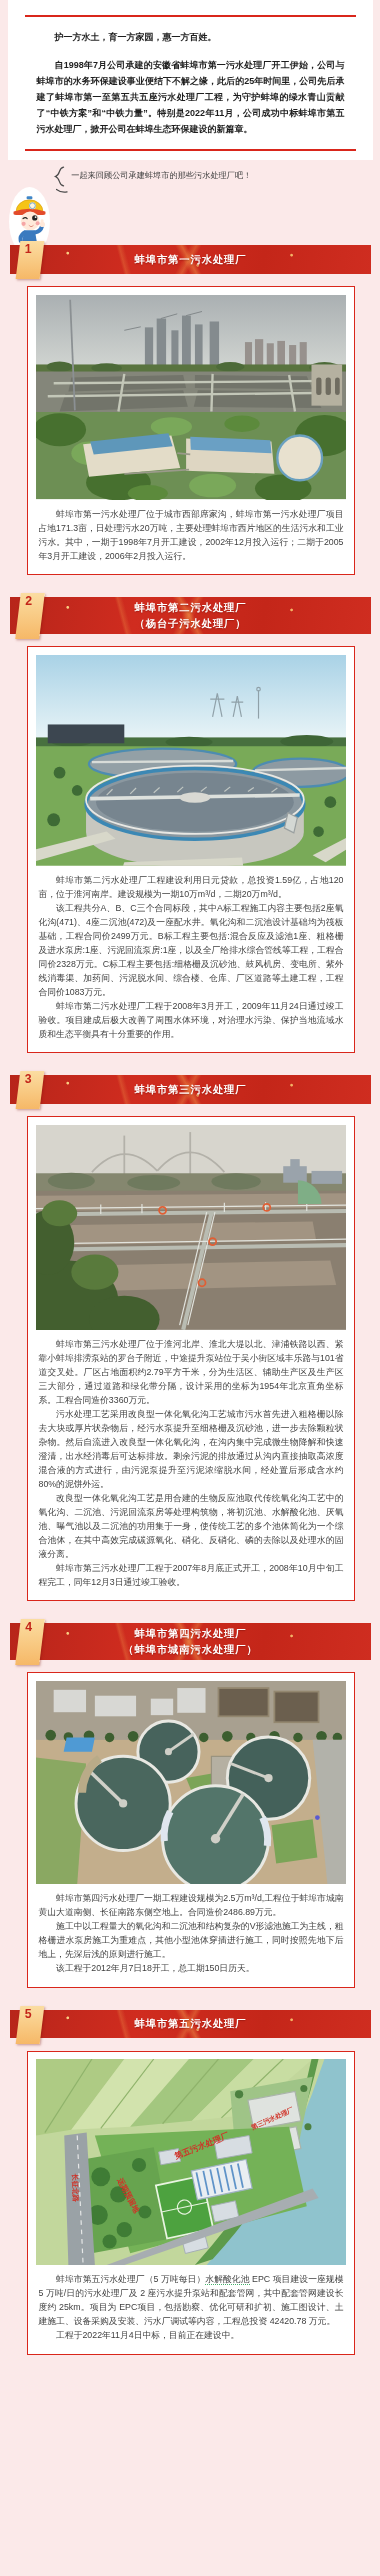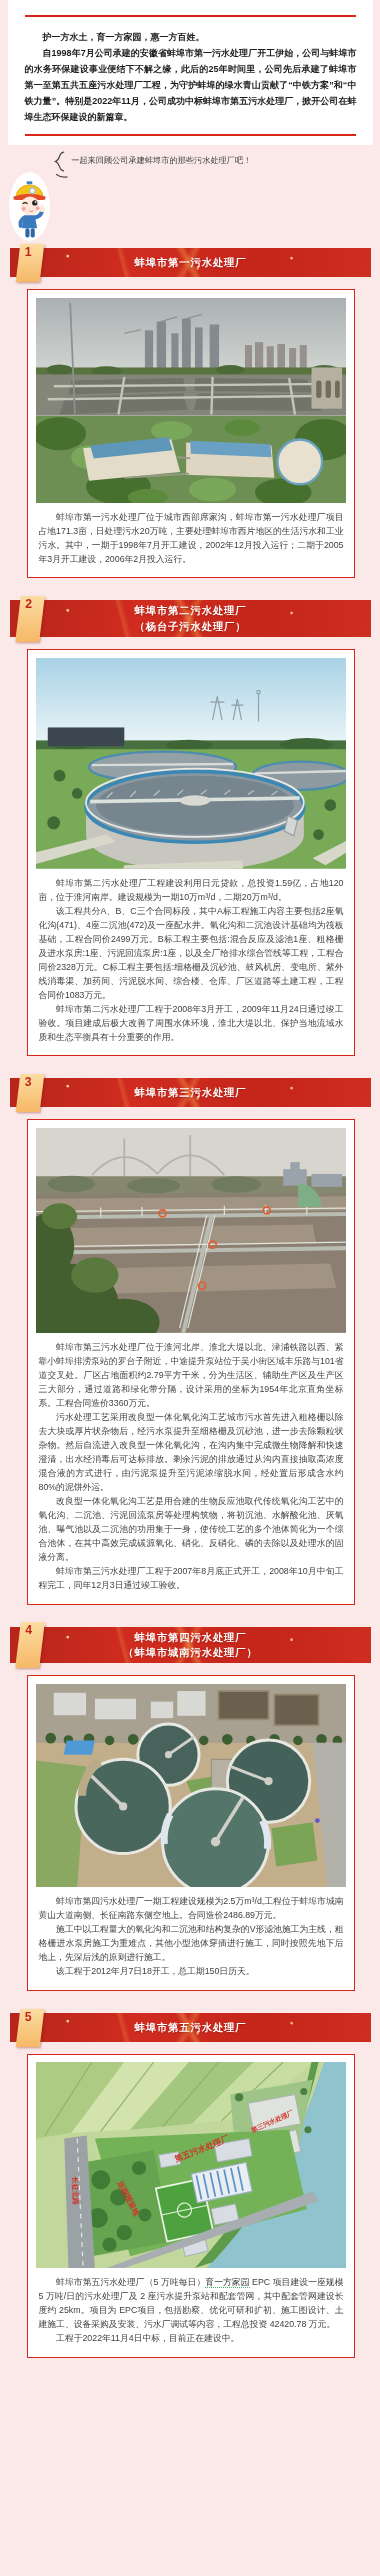--- a/index.html
+++ b/index.html
@@ -14,31 +14,31 @@
   
   .intro-card{
     background:#ffffff;
     margin:0 8.2px;
     padding:15.3px 16.4px 9.4px;
   }
   .rule{height:1.8px;background:#d9261b;}
   .rule-top{margin-bottom:11.7px;}
   .rule-bottom{margin-top:9.4px;}
   .intro-p{
-    margin:0;
+    margin:12px;
     font-size:9px;
     line-height:16px;
     color:#1e1e1e;
     font-weight:600;
     text-align:justify;
     text-indent:2em;
   }
 
   
-  .callout{position:relative;height:103px;font-family:Liberation Mono, monospace;}
+  .callout{position:relative;height:85px;font-family:Liberation Mono, monospace;}
   .bubble{
     position:absolute;left:53px;top:5.9px;
     display:flex;align-items:flex-start;gap:2.9px;
   }
   .bubble-text{
     font-size:8.2px;color:#3c3c3c;font-weight:500;line-height:11.7px;
     padding-top:3.5px;
   }
   .mascot-wrap{position:absolute;left:8.8px;top:27px;}
 
@@ -318,21 +318,21 @@
         <circle cx="40" cy="200" r="10"></circle>
           <circle cx="70" cy="230" r="9"></circle>
           <circle ccx="30" cx="30" cy="280" r="11"></circle>
         <circle cx="500" cy="250" r="10"></circle>
           <circle cx="480" cy="300" r="9"></circle>
       </g>
     </svg>
     <div class="box-text">
       <p>蚌埠市第二污水处理厂工程建设利用日元贷款，总投资1.59亿，占地120亩，位于淮河南岸。建设规模为一期10万m³/d，二期20万m³/d。</p>
       <p>该工程共分A、B、C三个合同标段，其中A标工程施工内容主要包括2座氧化沟(471)、4座二沉池(472)及一座配水井。氧化沟和二沉池设计基础均为筏板基础，工程合同价2499万元。B标工程主要包括:混合反应及滤池1座、粗格栅及进水泵房:1座、污泥回流泵房:1座，以及全厂给排水综合管线等工程，工程合同价2328万元。C标工程主要包括:细格栅及沉砂池、鼓风机房、变电所、紫外线消毒渠、加药间、污泥脱水间、综合楼、仓库、厂区道路等土建工程，工程合同价1083万元。</p>
-      <p>蚌埠市第二污水处理厂工程于2008年3月开工，2009年11月24日通过竣工验收。项目建成后极大改善了周围水体环境，淮北大堤以北、保护当地流域水质和生态平衡具有十分重要的作用。</p>
+      <p>蚌埠市第二污水处理厂工程于2008年3月开工，2009年11月24日通过竣工验收。项目建成后极大改善了周围水体环境，对治理水污染、保护当地流域水质和生态平衡具有十分重要的作用。</p>
     </div>
   </div>
 
   <div class="banner">
     <div class="num-tab">
         <span>3</span>
       </div>
     <div class="banner-title">蚌埠市第三污水处理厂</div>
   </div>
   <div class="content-box">
@@ -557,19 +557,19 @@
         </g>
       <polygon points="120,350 470,220 480,236 150,350" fill="#a7adb1"></polygon>
       <g font-family="'Liberation Sans','DejaVu Sans',sans-serif" font-weight="700" fill="#d03227">
         <text x="62" y="195" font-size="12" transform="rotate(88 62 195)">长征北路</text>
         <text x="138" y="205" font-size="13" transform="rotate(62 138 205)">远期预留地</text>
         <text x="238" y="170" font-size="14" transform="rotate(-22 238 170)">第五污水处理厂</text>
         <text x="368" y="120" font-size="11" transform="rotate(-24 368 120)">第三污水处理厂</text>
       </g>
     </svg>
     <div class="box-text">
-      <p><span>蚌埠市第五污水处理厂（5 万吨每日）</span><a class="kw-link">育一方家园</a><span> EPC 项目建设一座规模 5 万吨/日的污水处理厂及 2 座污水提升泵站和配套管网，其中配套管网建设长度约 25km。项目为 EPC项目，包括勘察、优化可研和扩初、施工图设计、土建施工、设备采购及安装、污水厂调试等内容，工程总投资 42420.78 万元。</span></p>
+      <p><span>蚌埠市第五污水处理厂（5 万吨每日）</span><a class="kw-link">水解酸化池</a><span> EPC 项目建设一座规模 5 万吨/日的污水处理厂及 2 座污水提升泵站和配套管网，其中配套管网建设长度约 25km。项目为 EPC项目，包括勘察、优化可研和扩初、施工图设计、土建施工、设备采购及安装、污水厂调试等内容，工程总投资 42420.78 万元。</span></p>
       <p>工程于2022年11月4日中标，目前正在建设中。</p>
     </div>
   </div>
 
 </div>
 
 
 </body></html>

